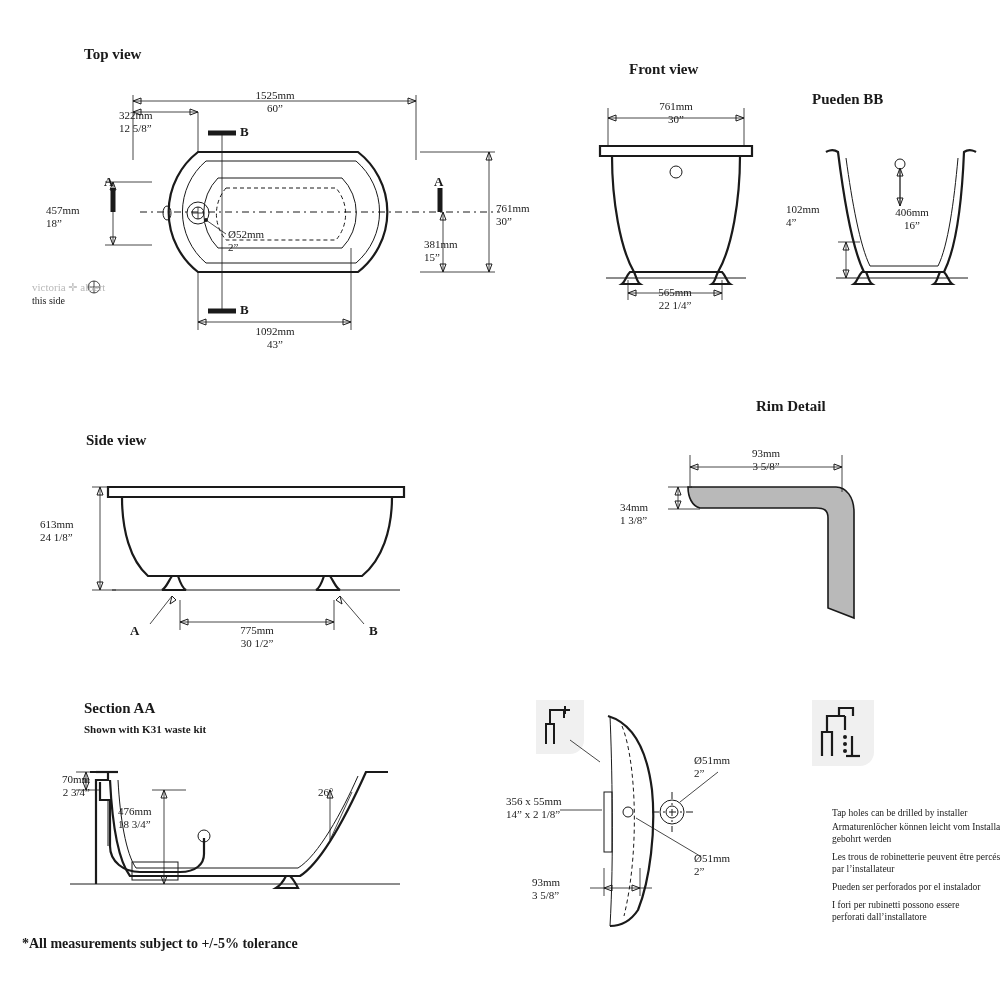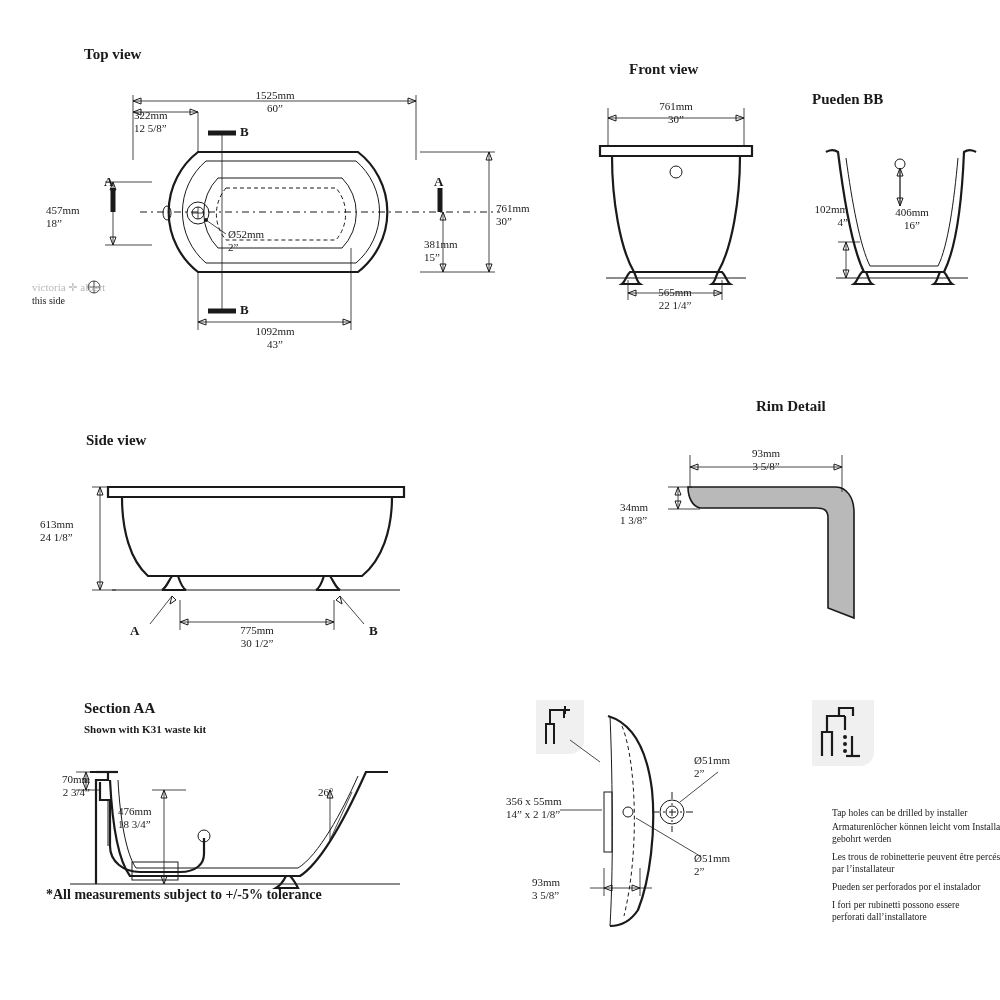--- a/index.html
+++ b/index.html
@@ -98,21 +98,21 @@
 
     <ellipse class="ln" cx="167" cy="213" rx="4" ry="7" fill="#ffffff"></ellipse>
 
     <circle class="thin" cx="94" cy="287" r="6" stroke="#b9b9b9"></circle>
     <line class="thin" x1="88" y1="287" x2="100" y2="287" stroke="#b9b9b9"></line>
     <line class="thin" x1="94" y1="281" x2="94" y2="293" stroke="#b9b9b9"></line>
   </svg>
 
   <div class="dim" style="left:225px;top:89px;width:100px;">1525mm
 60”</div>
-  <div class="dim" style="left:134px;top:109px;width:88px;text-align:left;">322mm
+  <div class="dim" style="left:119px;top:109px;width:88px;text-align:left;">322mm
 12 5/8”</div>
   <div class="dim" style="left:46px;top:204px;width:62px;text-align:left;">457mm
 18”</div>
   <div class="dim" style="left:496px;top:202px;width:70px;text-align:left;">761mm
 30”</div>
   <div class="dim" style="left:424px;top:238px;width:66px;text-align:left;">381mm
 15”</div>
   <div class="dim" style="left:220px;top:325px;width:110px;">1092mm
 43”</div>
   <div class="dim" style="left:228px;top:228px;width:80px;text-align:left;">Ø52mm
@@ -177,21 +177,21 @@
     <path class="ln" d="M900,206 l-3,-8 h6 z" fill="#1a1a1a"></path>
 
     <line class="thin" x1="846" y1="242" x2="846" y2="278"></line>
     <path class="ln" d="M846,242 l-3,8 h6 z" fill="#1a1a1a"></path>
     <path class="ln" d="M846,278 l-3,-8 h6 z" fill="#1a1a1a"></path>
     <line class="thin" x1="838" y1="242" x2="860" y2="242"></line>
   </svg>
 
   <div class="dim" style="left:872px;top:206px;width:80px;">406mm
 16”</div>
-  <div class="dim" style="left:786px;top:203px;width:62px;text-align:right;">102mm
+  <div class="dim" style="left:786px;top:203px;width:62px;text-align:left;">102mm
 4”</div>
 
   <div class="title" style="left:86px;top:432px;">Side view</div>
 
   <svg width="1000" height="1000">
 
     <path class="thick" d="M108,487 L404,487 L404,497 L108,497 Z" fill="#ffffff"></path>
 
     <path class="thick" d="M122,497 C122,530 130,560 148,576 L362,576 C382,560 392,530 392,497" fill="#ffffff"></path>
     <line class="ln" x1="112" y1="590" x2="400" y2="590"></line>
@@ -349,15 +349,15 @@
 
   <div class="note" style="left:812px;top:807px;width:185px;">Tap holes can be drilled by installer</div>
   <div class="note" style="left:812px;top:821px;width:190px;">Armaturenlöcher können leicht vom Installateur</div>
   <div class="note" style="left:812px;top:833px;width:190px;">gebohrt werden</div>
   <div class="note" style="left:812px;top:851px;width:190px;">Les trous de robinetterie peuvent être percés</div>
   <div class="note" style="left:812px;top:863px;width:190px;">par l’installateur</div>
   <div class="note" style="left:812px;top:881px;width:190px;">Pueden ser perforados por el instalador</div>
   <div class="note" style="left:812px;top:899px;width:190px;">I fori per rubinetti possono essere</div>
   <div class="note" style="left:812px;top:911px;width:190px;">perforati dall’installatore</div>
 
-  <div class="footer" style="left:22px;top:887px;margin-left:24px;">*All measurements subject to +/-5% tolerance</div>
+  <div class="footer" style="left:22px;top:936px;">*All measurements subject to +/-5% tolerance</div>
 
 </div>
 
 </body></html>

